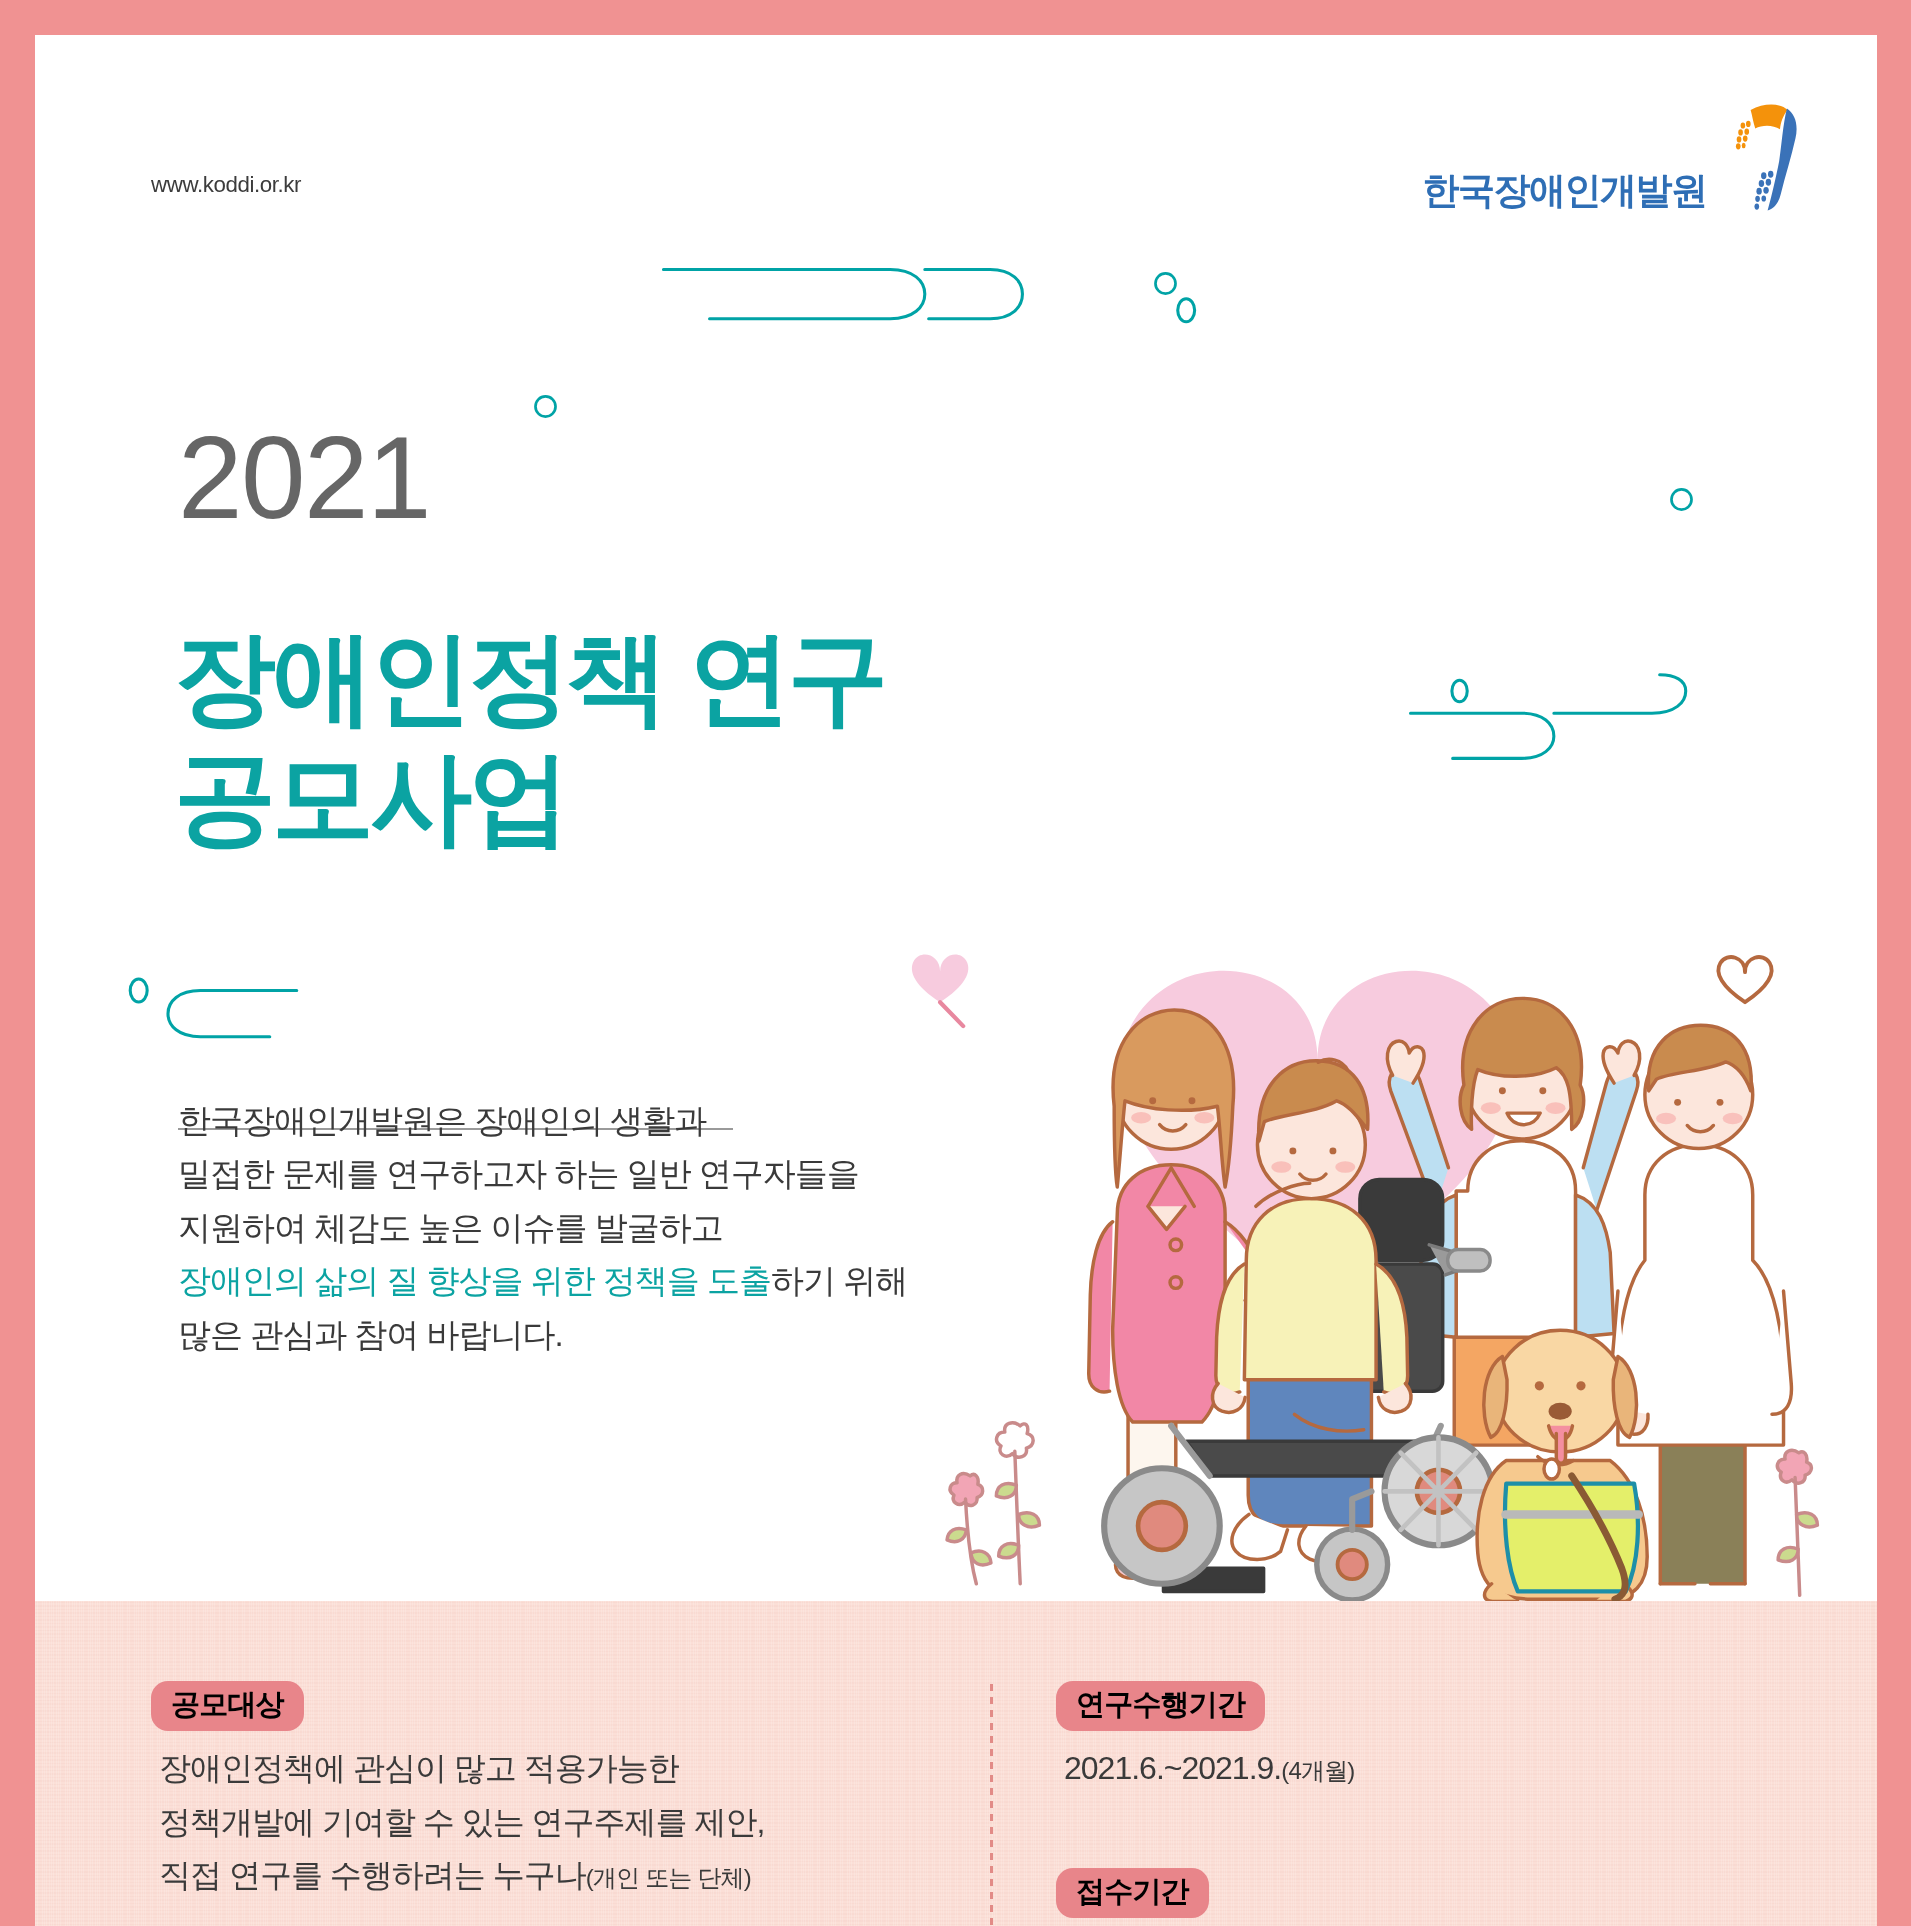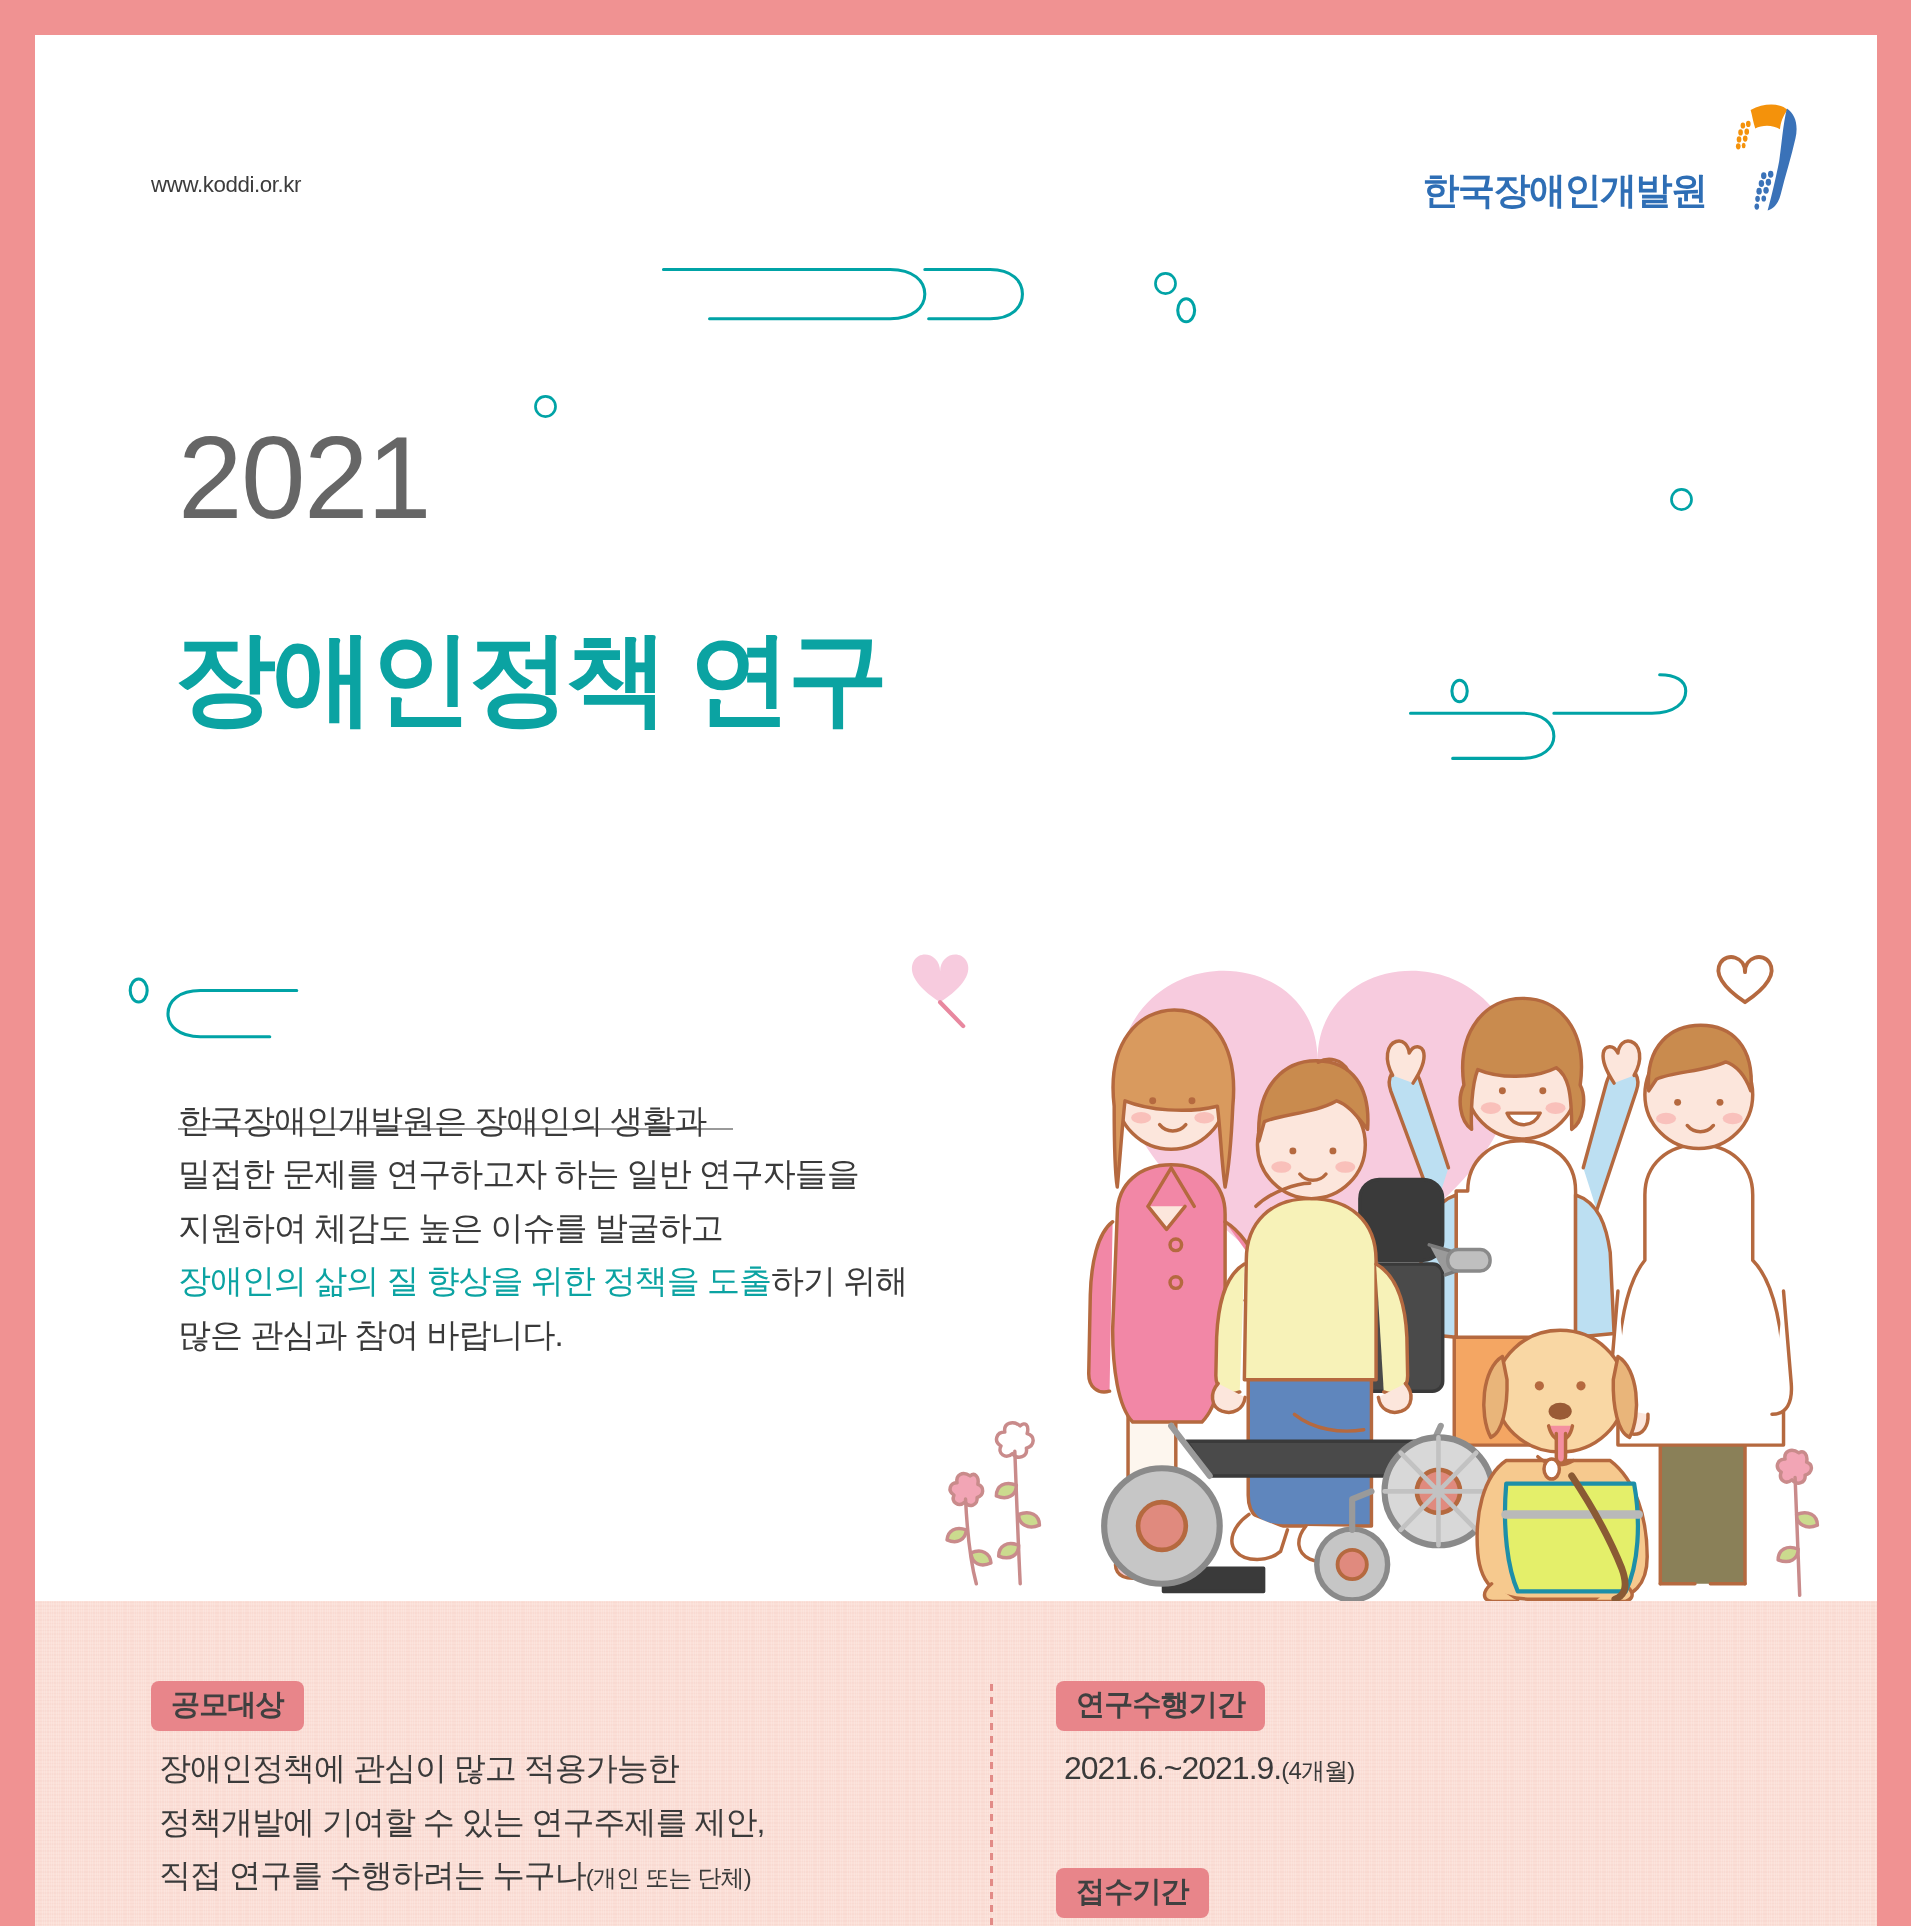--- a/index.html
+++ b/index.html
@@ -108,26 +108,26 @@
 
   .col{position:absolute;top:0;}
   #col-left{left:116px;width:790px;}
   #col-right{left:1021px;width:770px;}
 
   .block{position:absolute;}
 
   .badge{
     display:inline-block;
     background:#E8858A;
-    color:#404040;
+    color:#000000;
     font-weight:bold;
     font-size:29px;
     letter-spacing:-0.8px;
     padding:9.2px 20px 11.6px;
-    border-radius:8px;
+    border-radius:17px;
     white-space:nowrap;
     line-height:1;
   }
 
   .block-body{
     margin-top:15.4px;
     font-size:32px;line-height:1.42;color:#3a3a3a;
     letter-spacing:-1px;
   }
   .block-body p{margin:8px;white-space:nowrap;}
@@ -204,20 +204,21 @@
       <svg width="239" height="85" viewBox="0 0 620 220" fill="none" stroke="#00A3A6" stroke-width="8" stroke-linecap="round">
         <path d="M500 40 H250 C194 40 166 68 166 100 C166 132 194 160 250 160 H430"></path>
         <ellipse cx="90" cy="40" rx="22" ry="30"></ellipse>
       </svg>
     </div>
 
     <div id="year">2021</div>
 
     <h1 id="headline">
       <span>장애인정책 연구</span>
+      <span>공모사업</span>
     </h1>
 
     <div id="intro-rule"></div>
 
     <div id="intro-copy">
       <p>한국장애인개발원은 장애인의 생활과</p>
       <p>밀접한 문제를 연구하고자 하는 일반 연구자들을</p>
       <p>지원하여 체감도 높은 이슈를 발굴하고</p>
       <p><span class="tl">장애인의 삶의 질 향상을 위한 정책을 도출</span><span>하기 위해</span></p>
       <p>많은 관심과 참여 바랍니다.</p>

